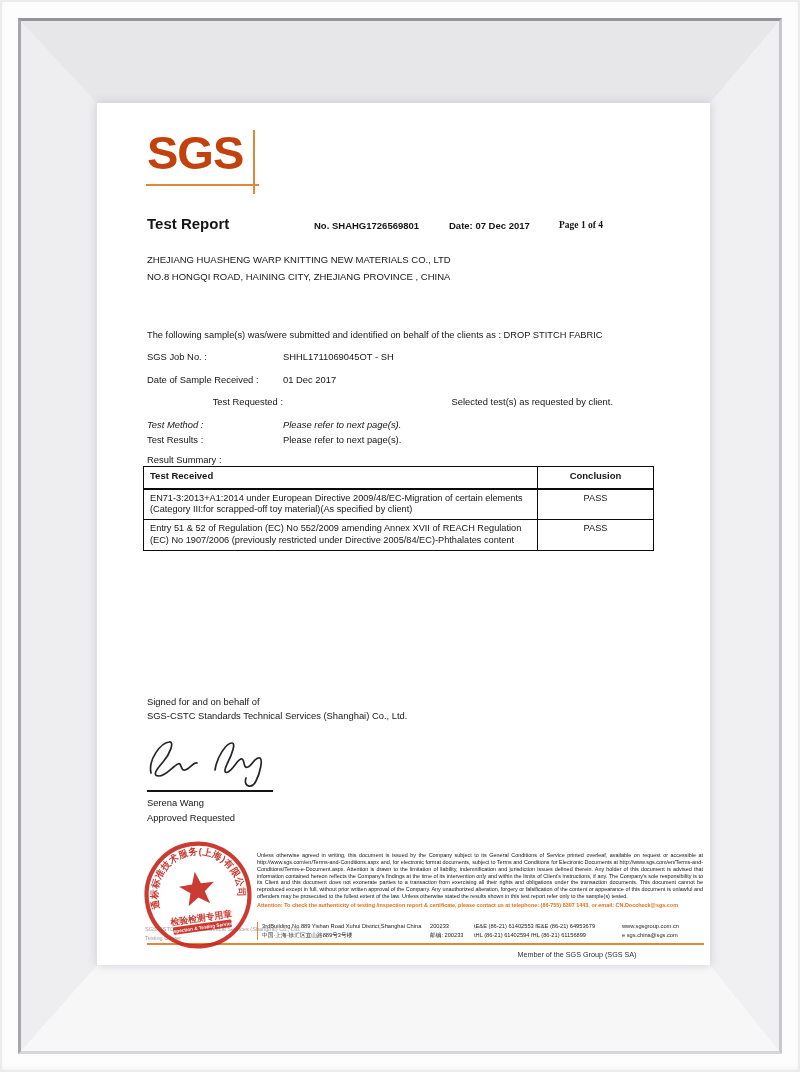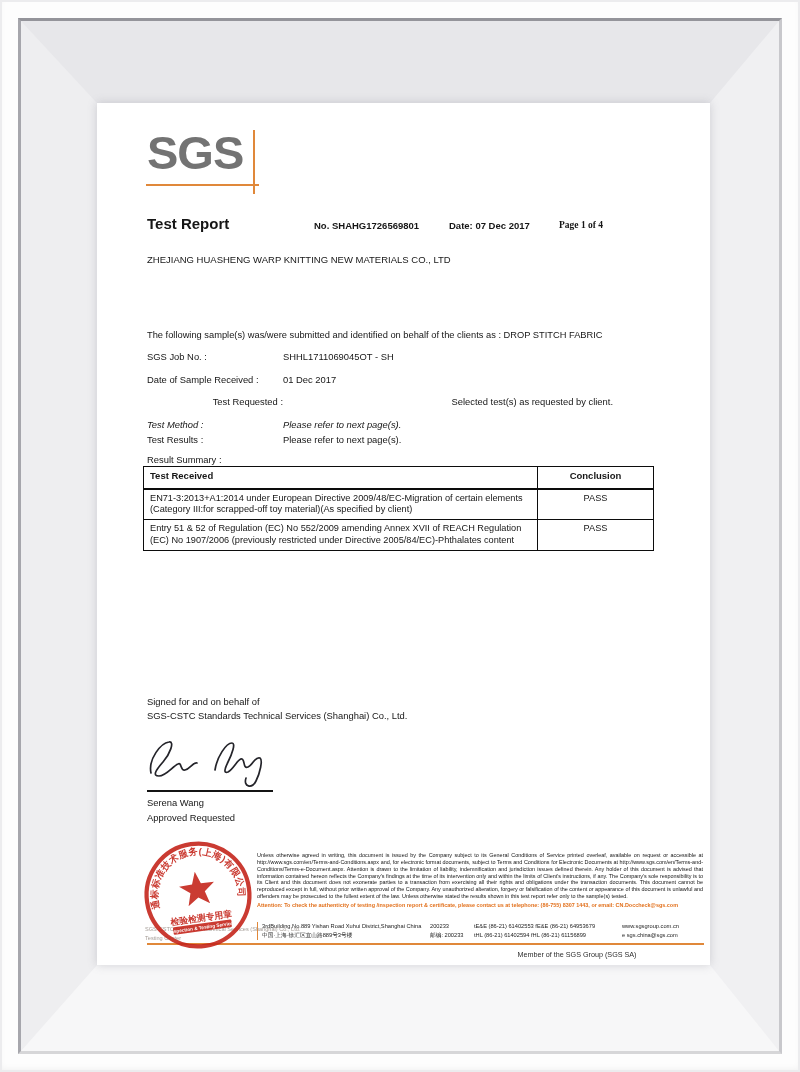--- a/index.html
+++ b/index.html
@@ -26,21 +26,21 @@
   }
   .paper {
     position:absolute; left:97px; top:103px; width:613px; height:862px;
     background:#ffffff;
     box-shadow:0 0 9px rgba(110,110,125,0.28);
     color:#161616;
   }
   .abs { position:absolute; }
 
   
-  .sgs-logo { left:50px; top:26px; font-size:47px; font-weight:700; color:#737373; letter-spacing:-1px; line-height:1; }
+  .sgs-logo { left:50px; top:26px; font-size:47px; font-weight:700; color:#c2410c; letter-spacing:-1px; line-height:1; }
   .o-hline { left:49px; top:81px; width:113px; height:2px; background:#e0883a; }
   .o-vline { left:156px; top:27px; width:2px; height:64px; background:#e0883a; }
 
   
   .title { left:50px; top:112px; font-size:15px; font-weight:700; }
   .hmeta { top:117px; font-size:9.5px; font-weight:700; }
 
   .client { left:50px; top:148px; font-size:9.5px; line-height:17px; }
 
   .intro { left:50px; top:227px; font-size:9.3px; }
@@ -93,20 +93,21 @@
     <div class="abs o-hline"></div>
     <div class="abs o-vline"></div>
 
     <div class="abs title">Test Report</div>
     <div class="abs hmeta" style="left:205px;padding-left:12px;">No. SHAHG1726569801</div>
     <div class="abs hmeta" style="left:352px;">Date: 07 Dec 2017</div>
     <div class="abs hmeta" style="left:462px;font-family:Liberation Serif, serif;">Page 1 of 4</div>
 
     <div class="abs client">
       <div>ZHEJIANG HUASHENG WARP KNITTING NEW MATERIALS CO., LTD</div>
+      <div>NO.8 HONGQI ROAD, HAINING CITY, ZHEJIANG PROVINCE , CHINA</div>
     </div>
 
     <div class="abs intro">The following sample(s) was/were submitted and identified on behalf of the clients as : DROP STITCH FABRIC</div>
 
     <div class="abs frow" style="left:50px; top:248px; width:470px; height:12px;">
       <span class="lab">SGS Job No. :</span>
       <span class="val">SHHL1711069045OT - SH</span>
     </div>
     <div class="abs frow" style="left:50px; top:271px; width:470px; height:12px;">
       <span class="lab">Date of Sample Received :</span>

